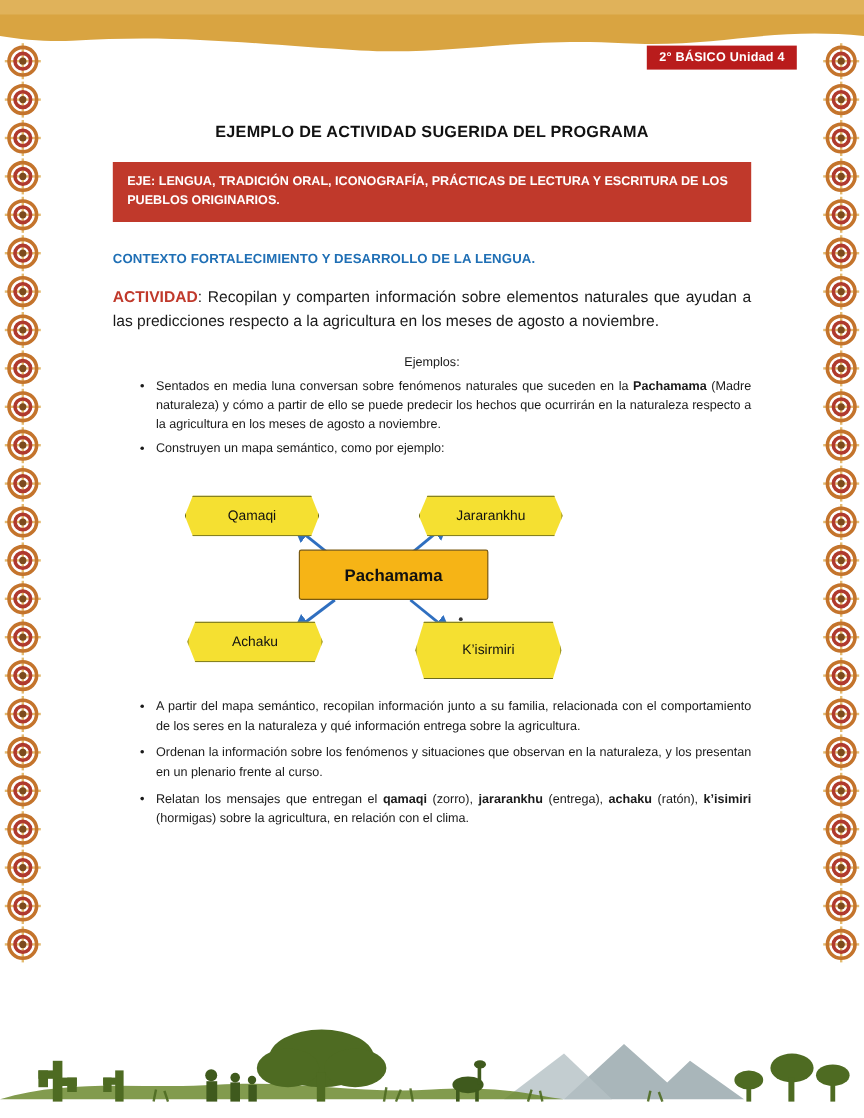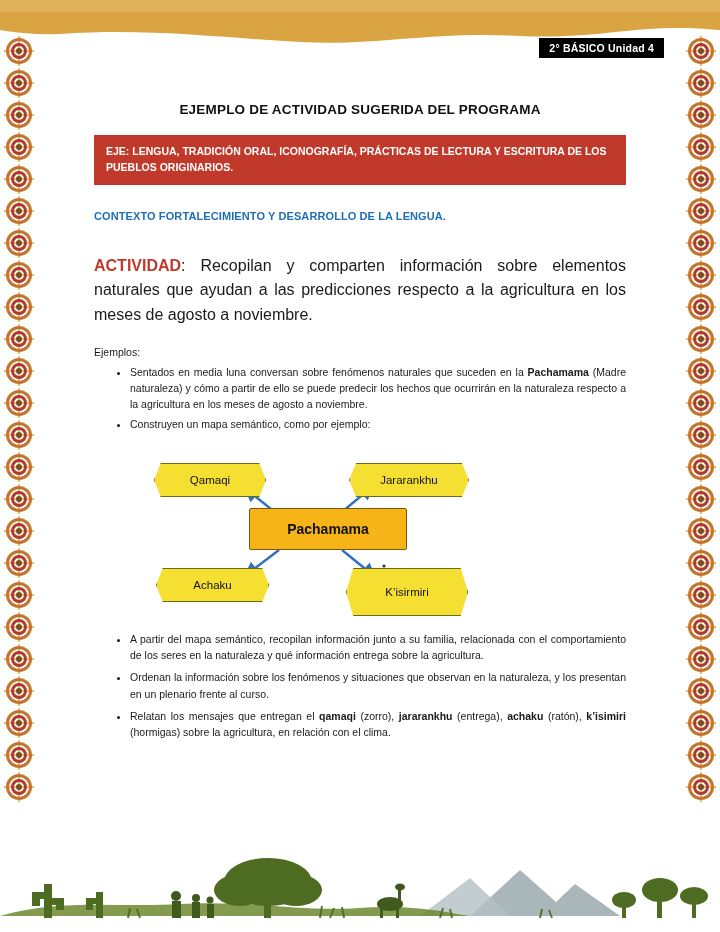--- a/index.html
+++ b/index.html
@@ -77,21 +77,21 @@
     position: absolute;
     top: 0; left: 0;
     width: 720px; height: 52px;
   }
 
   
   .badge {
     position: absolute;
     top: 38px;
     right: 56px;
-    background: #000000;
+    background: #b91c1c;
     color: #ffffff;
     font-size: 10.5px;
     font-weight: bold;
     padding: 4px 10px;
     letter-spacing: .2px;
     white-space: nowrap;
     text-align: center;
   }
 
   
@@ -119,34 +119,35 @@
     box-sizing: border-box;
   }
   .context-line {
     color: #1f6fb5;
     font-size: 11px;
     font-weight: bold;
     margin-top: 25px;
     letter-spacing: .1px;
   }
   .activity-block {
-    margin-top: 32px;
-    font-size: 16px;
+    margin-top: 16px;
+    font-size: 13px;
     color: #1a1a1a;
     line-height: 1.55;
     text-align: justify;
   }
   .activity-label {
     color: #c0392b;
     font-weight: bold;
   }
   .examples-label {
     margin-top: 18px;
     font-size: 10.5px;
     color: #1a1a1a;
+    text-align: center;
   }
   ul.bullets {
     margin: 6px 0 0 0;
     padding-left: 36px;
     font-size: 10.5px;
     color: #1a1a1a;
     line-height: 1.55;
   }
   ul.bullets li {
     margin-bottom: 3px;

